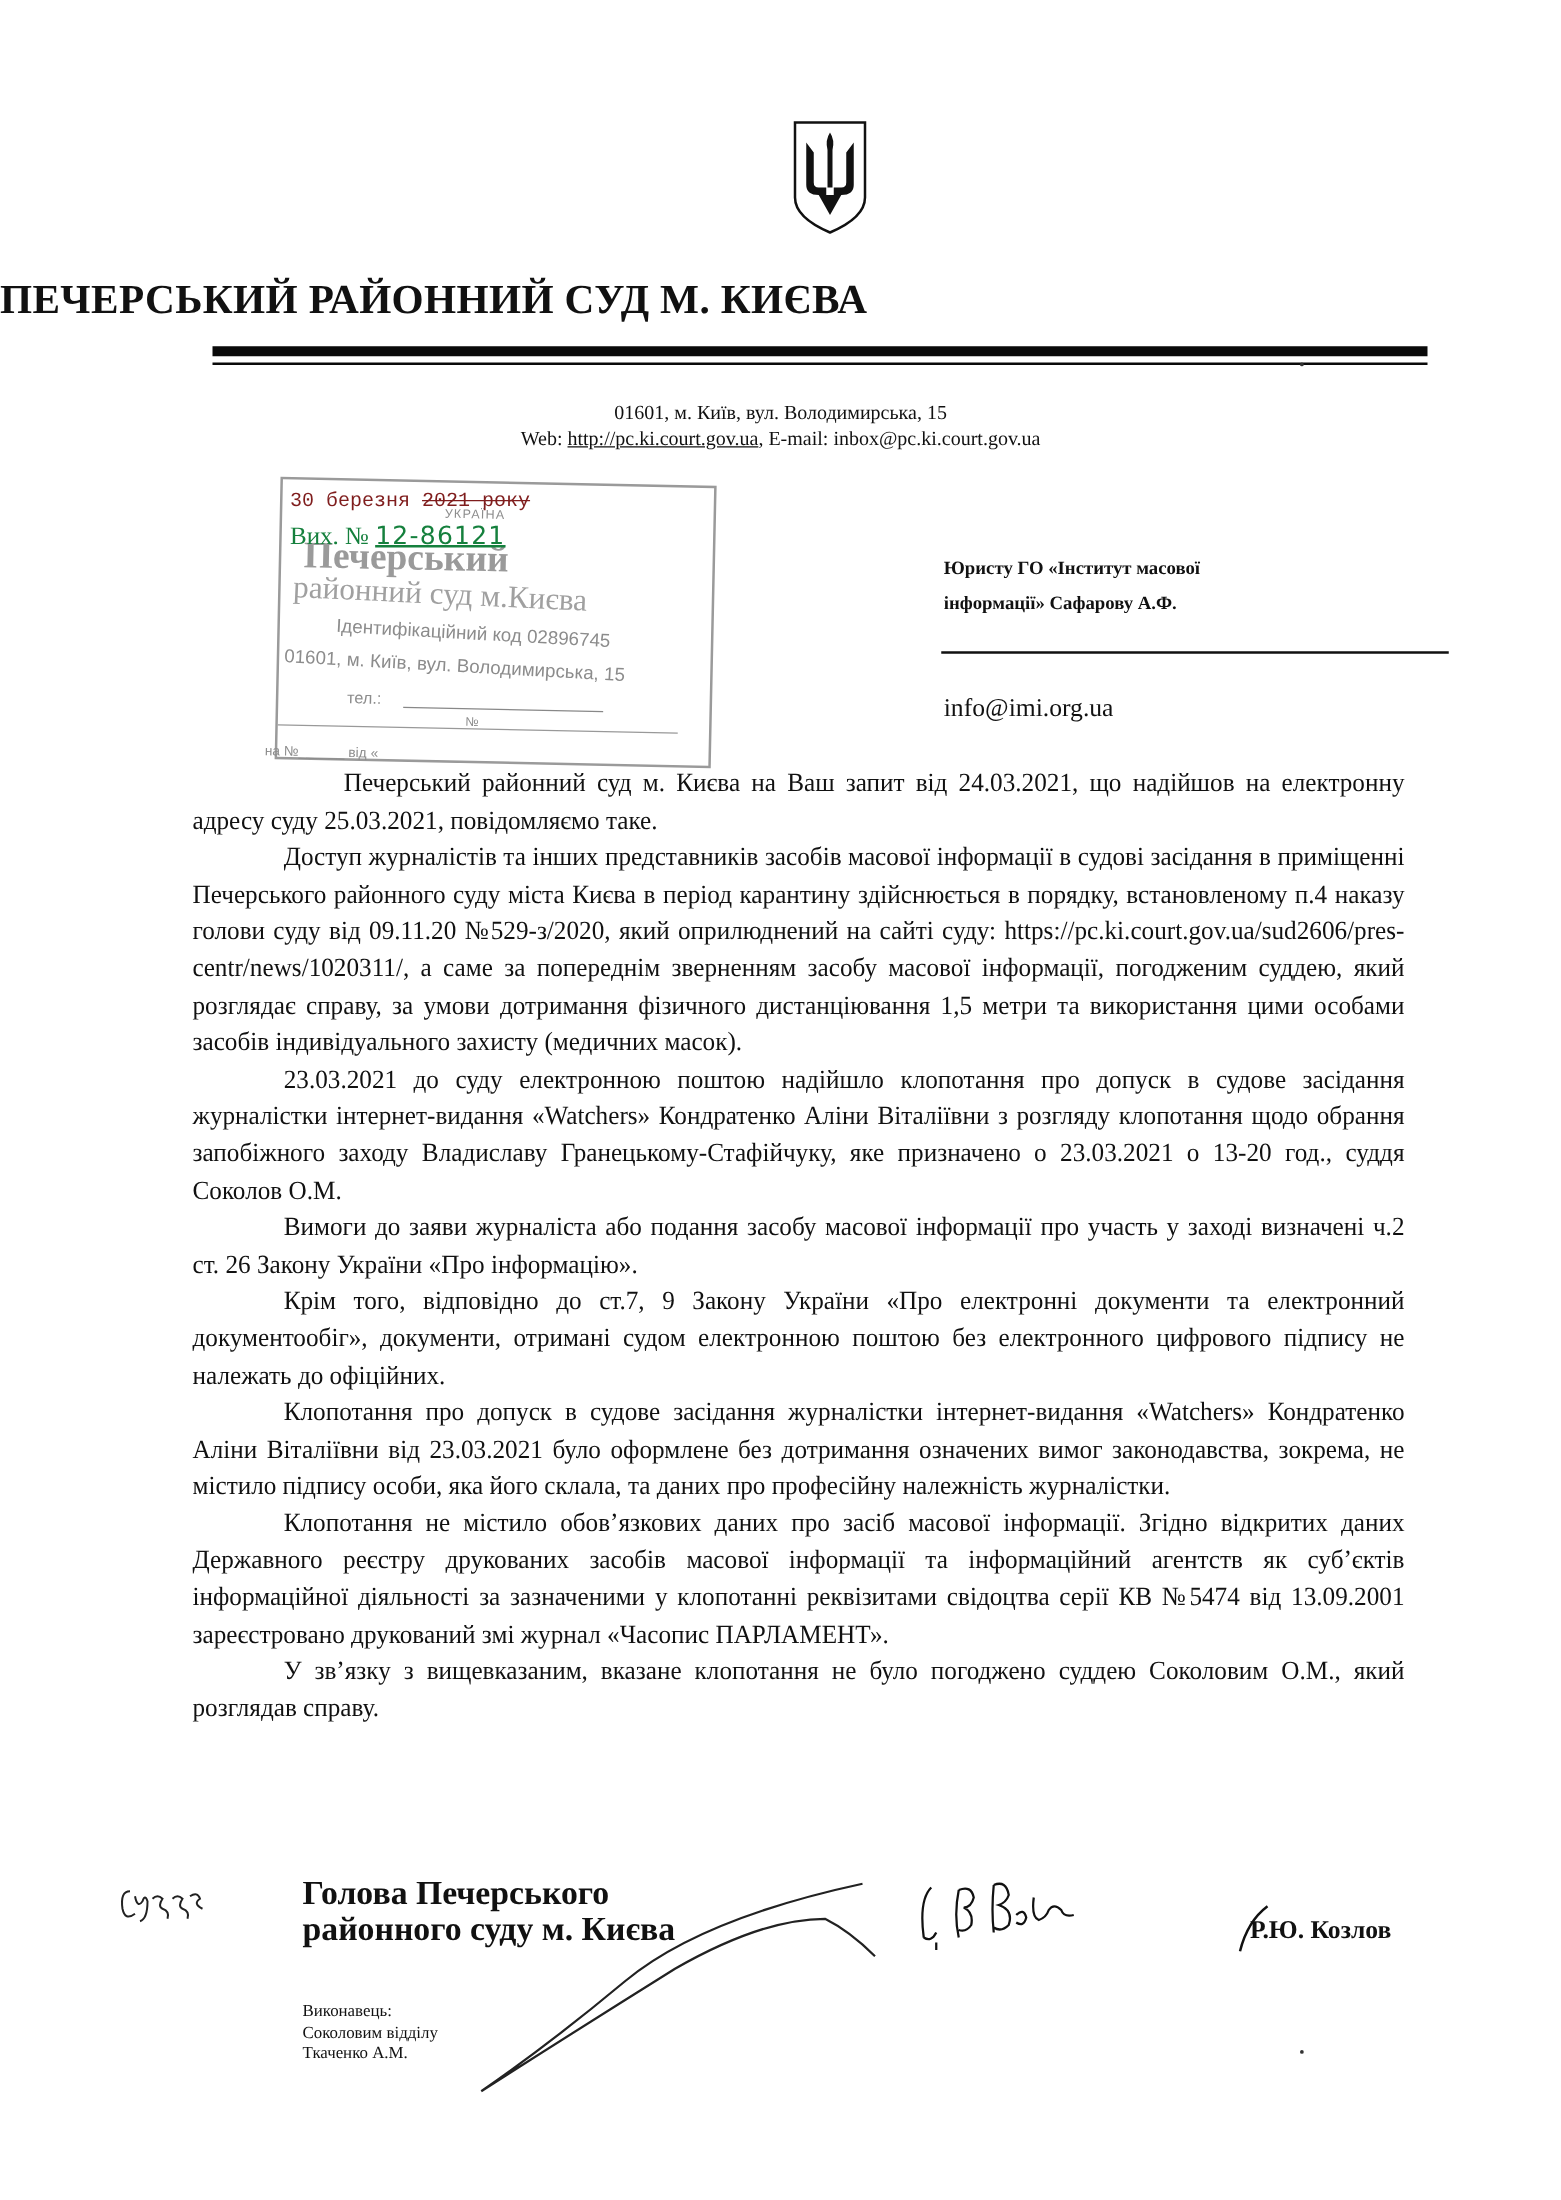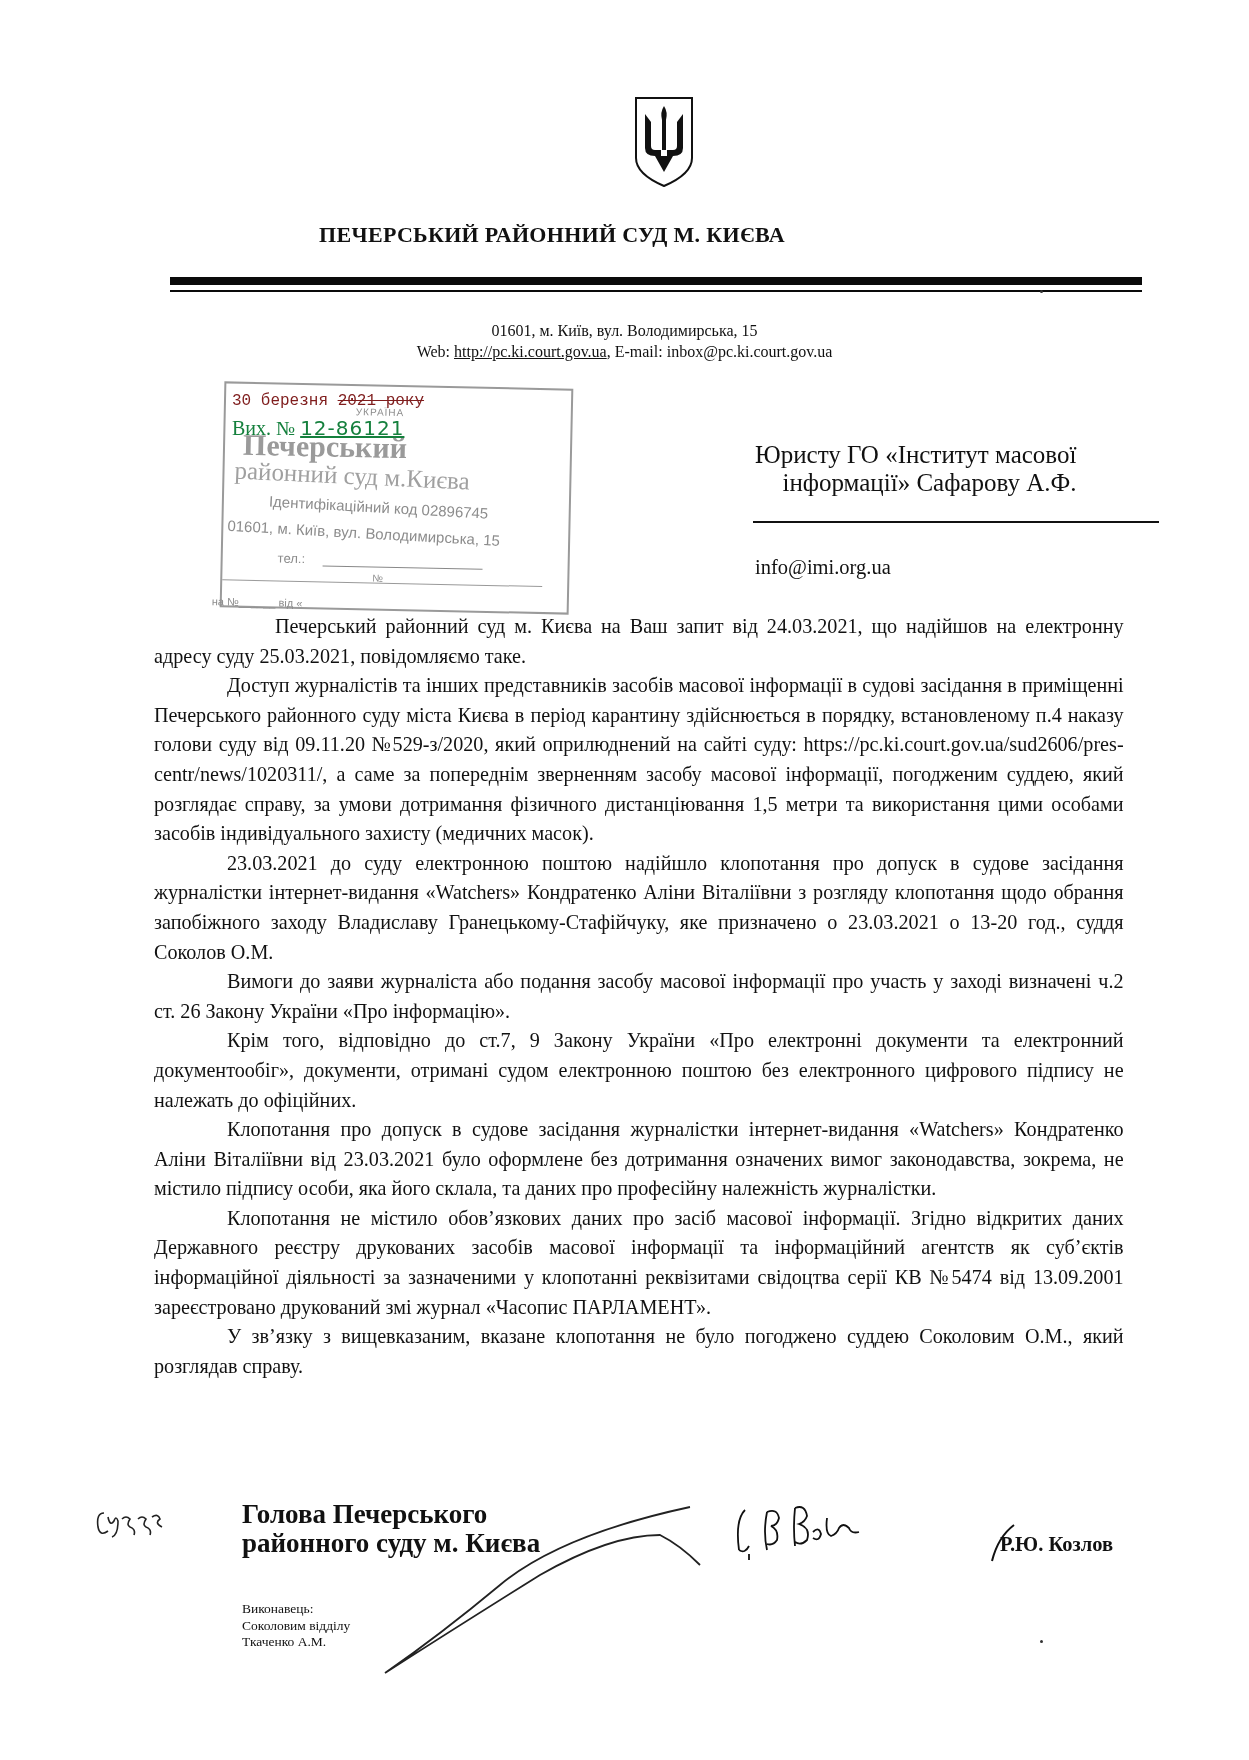--- a/index.html
+++ b/index.html
@@ -1,21 +1,21 @@
 <!DOCTYPE html>
 <html><head>
 <meta charset="utf-8">
 <style>
   html, body { margin:0; padding:0; background:#ffffff; }
   body { width:1249px; height:1760px; position:relative; overflow:hidden;
          font-family:"Liberation Serif", "DejaVu Serif", serif; color:#111; }
   .abs { position:absolute; }
   .emblem { left:633px; top:96px; width:62px; height:92px; }
-  .court-title { left:0; width:1104px; top:222px; text-align:center; font-weight:bold;
-                 font-size:22px; letter-spacing:0.3px; }
+  .court-title { left:0; width:1104px; top:222px; text-align:left; font-weight:bold;
+                 font-size:33px; letter-spacing:0.3px; }
   .rule-thick { left:170px; width:972px; top:277px; height:8px; background:#0a0a0a; }
   .rule-thin { left:170px; width:972px; top:290px; height:2px; background:#0a0a0a; }
   .addr { left:0; width:1249px; text-align:center; font-size:16px; }
   .addr1 { top:322px; }
   .addr2 { top:343px; }
   .addr2 .link { text-decoration:underline;text-align:right; }
 
   .stamp { left:222px; top:385px; width:345px; height:222px; border:2px solid #9a9a9a;
            transform:rotate(1.2deg); color:#8c8c8c; font-family:"Liberation Sans","DejaVu Sans",sans-serif; }
   .stamp .s-ukr { position:absolute; left:130px; top:20px; font-size:10px; letter-spacing:1px; }
@@ -27,21 +27,21 @@
   .stamp .s-tel-line { position:absolute; left:100px; top:180px; width:160px; border-bottom:1px solid #888; }
   .stamp .s-no-line { position:absolute; left:0px; top:196px; width:320px; border-bottom:1px solid #999; }
   .stamp .s-no { position:absolute; left:150px; top:186px; font-size:10px; }
   .stamp .s-nano { position:absolute; left:-10px; top:212px; font-size:11px; }
 
   .date-line { left:232px; top:392px; font-size:16px; color:#7f1d1d;font-family:Liberation Mono, monospace; }
   .date-line .strike { text-decoration:line-through; }
   .outno { left:232px; top:416px; font-size:20px; color:#15803d; }
   .outno .hw { font-family:"DejaVu Sans", sans-serif; font-size:20px; text-decoration:underline; letter-spacing:1px; }
 
-  .recipient { left:755px; top:441px; font-weight:normal; font-size:25px; line-height:28px;text-align:right; }
+  .recipient { left:755px; top:441px; font-weight:bold; font-size:15px; line-height:28px; }
   .recip-rule { left:753px; top:521px; width:406px; height:2px; background:#111; }
   .recip-email { left:755px; top:524px; font-size:20.5px;margin-top:32px; }
 
   .body { left:154px; top:612px; width:1010px; font-size:21px; line-height:29.6px;
           font-family:"Liberation Serif","DejaVu Serif",serif; text-align:justify;
           transform:scaleX(0.96); transform-origin:left top; }
   .body p { margin:0; text-indent:76px; }
   .body p.first { text-indent:126px; }
 
   .sig-hand1 { left:94px; top:1505px; width:80px; height:40px; }

